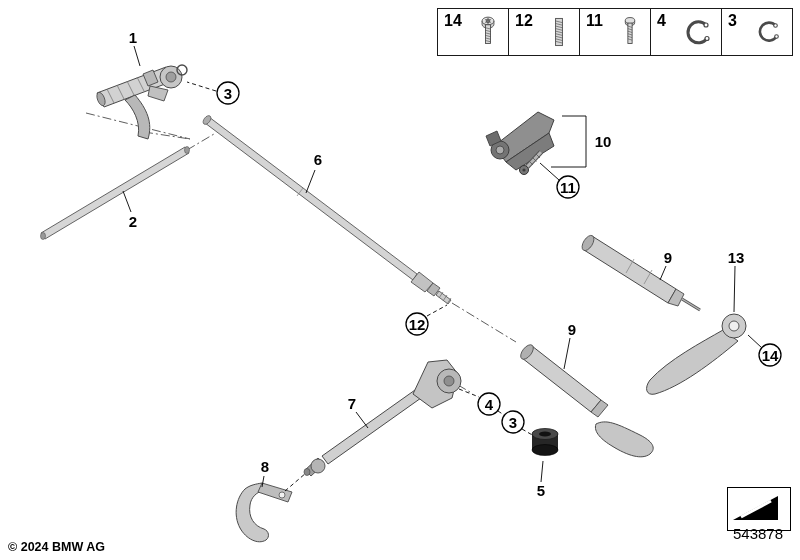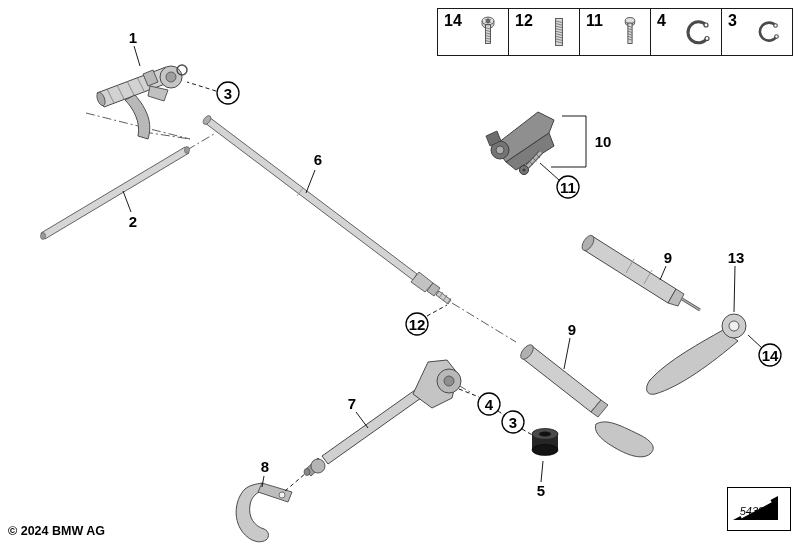--- a/index.html
+++ b/index.html
@@ -15,24 +15,24 @@
                 text-anchor:middle;fill:#000;}
   .callout-circle{fill:#fff;stroke:#000;stroke-width:1.3;}
 
   
   .legend{position:absolute;top:8px;left:437px;display:flex;border:1.5px solid #1a1a1a;background:#fff;}
   .legend-cell{width:70px;height:46px;border-right:1.5px solid #1a1a1a;position:relative;}
   .legend-cell:last-child{border-right:none;}
   .legend-num{position:absolute;top:3px;left:6px;font-size:16px;font-weight:bold;color:#000;}
   .legend-icon{position:absolute;right:3px;top:3px;}
 
-  .copyright{position:absolute;left:8px;top:524px;font-size:12.5px;font-weight:700;color:#000;}
+  .copyright{position:absolute;left:8px;top:540px;font-size:12.5px;font-weight:700;color:#000;}
   .stamp-box{position:absolute;left:727px;top:487px;width:62px;height:42px;border:1.3px solid #000;background:#fff;}
-  .diagram-number{position:absolute;left:723px;top:505px;width:70px;text-align:center;
-                  font-size:11px;color:#000;font-style:italic;}
+  .diagram-number{position:absolute;left:723px;top:525px;width:70px;text-align:center;
+                  font-size:15px;color:#000;}
 </style>
 </head>
 <body>
 
 <div class="stage">
 
   <svg class="drawing" width="800" height="560" viewBox="0 0 800 560">
 
     <g>
       <line class="cl" x1="86" y1="113" x2="190" y2="139"></line>

